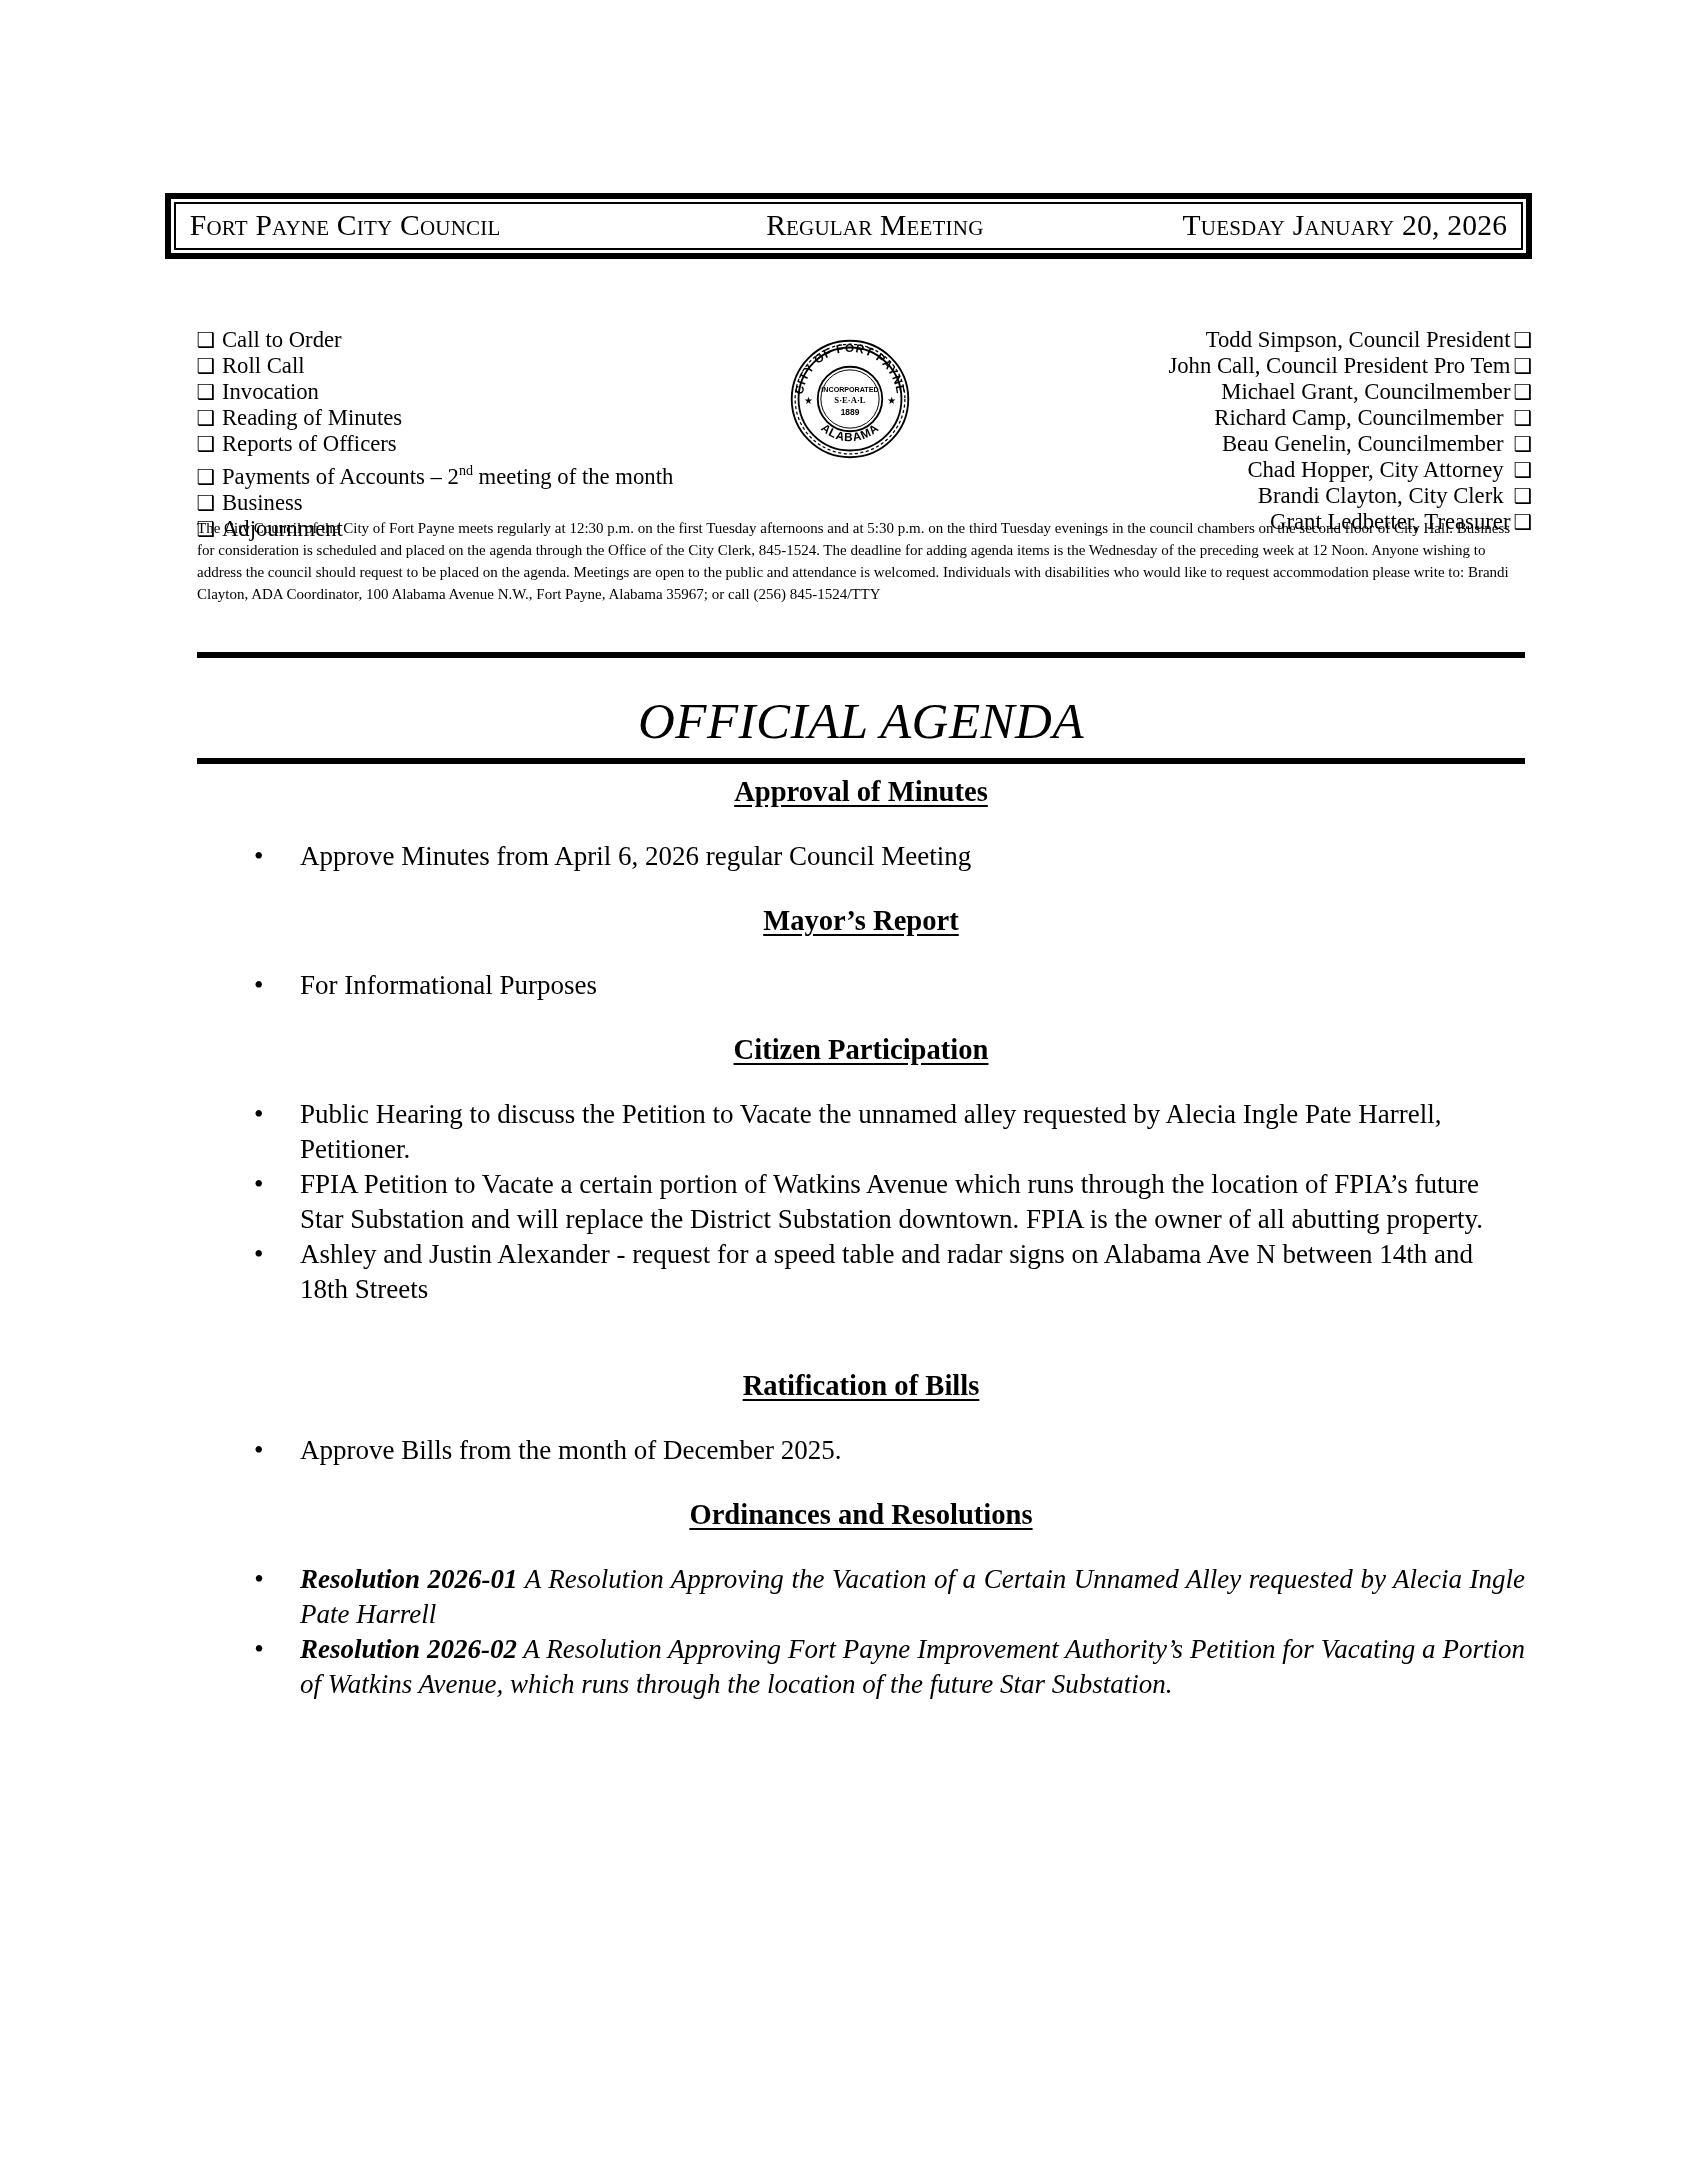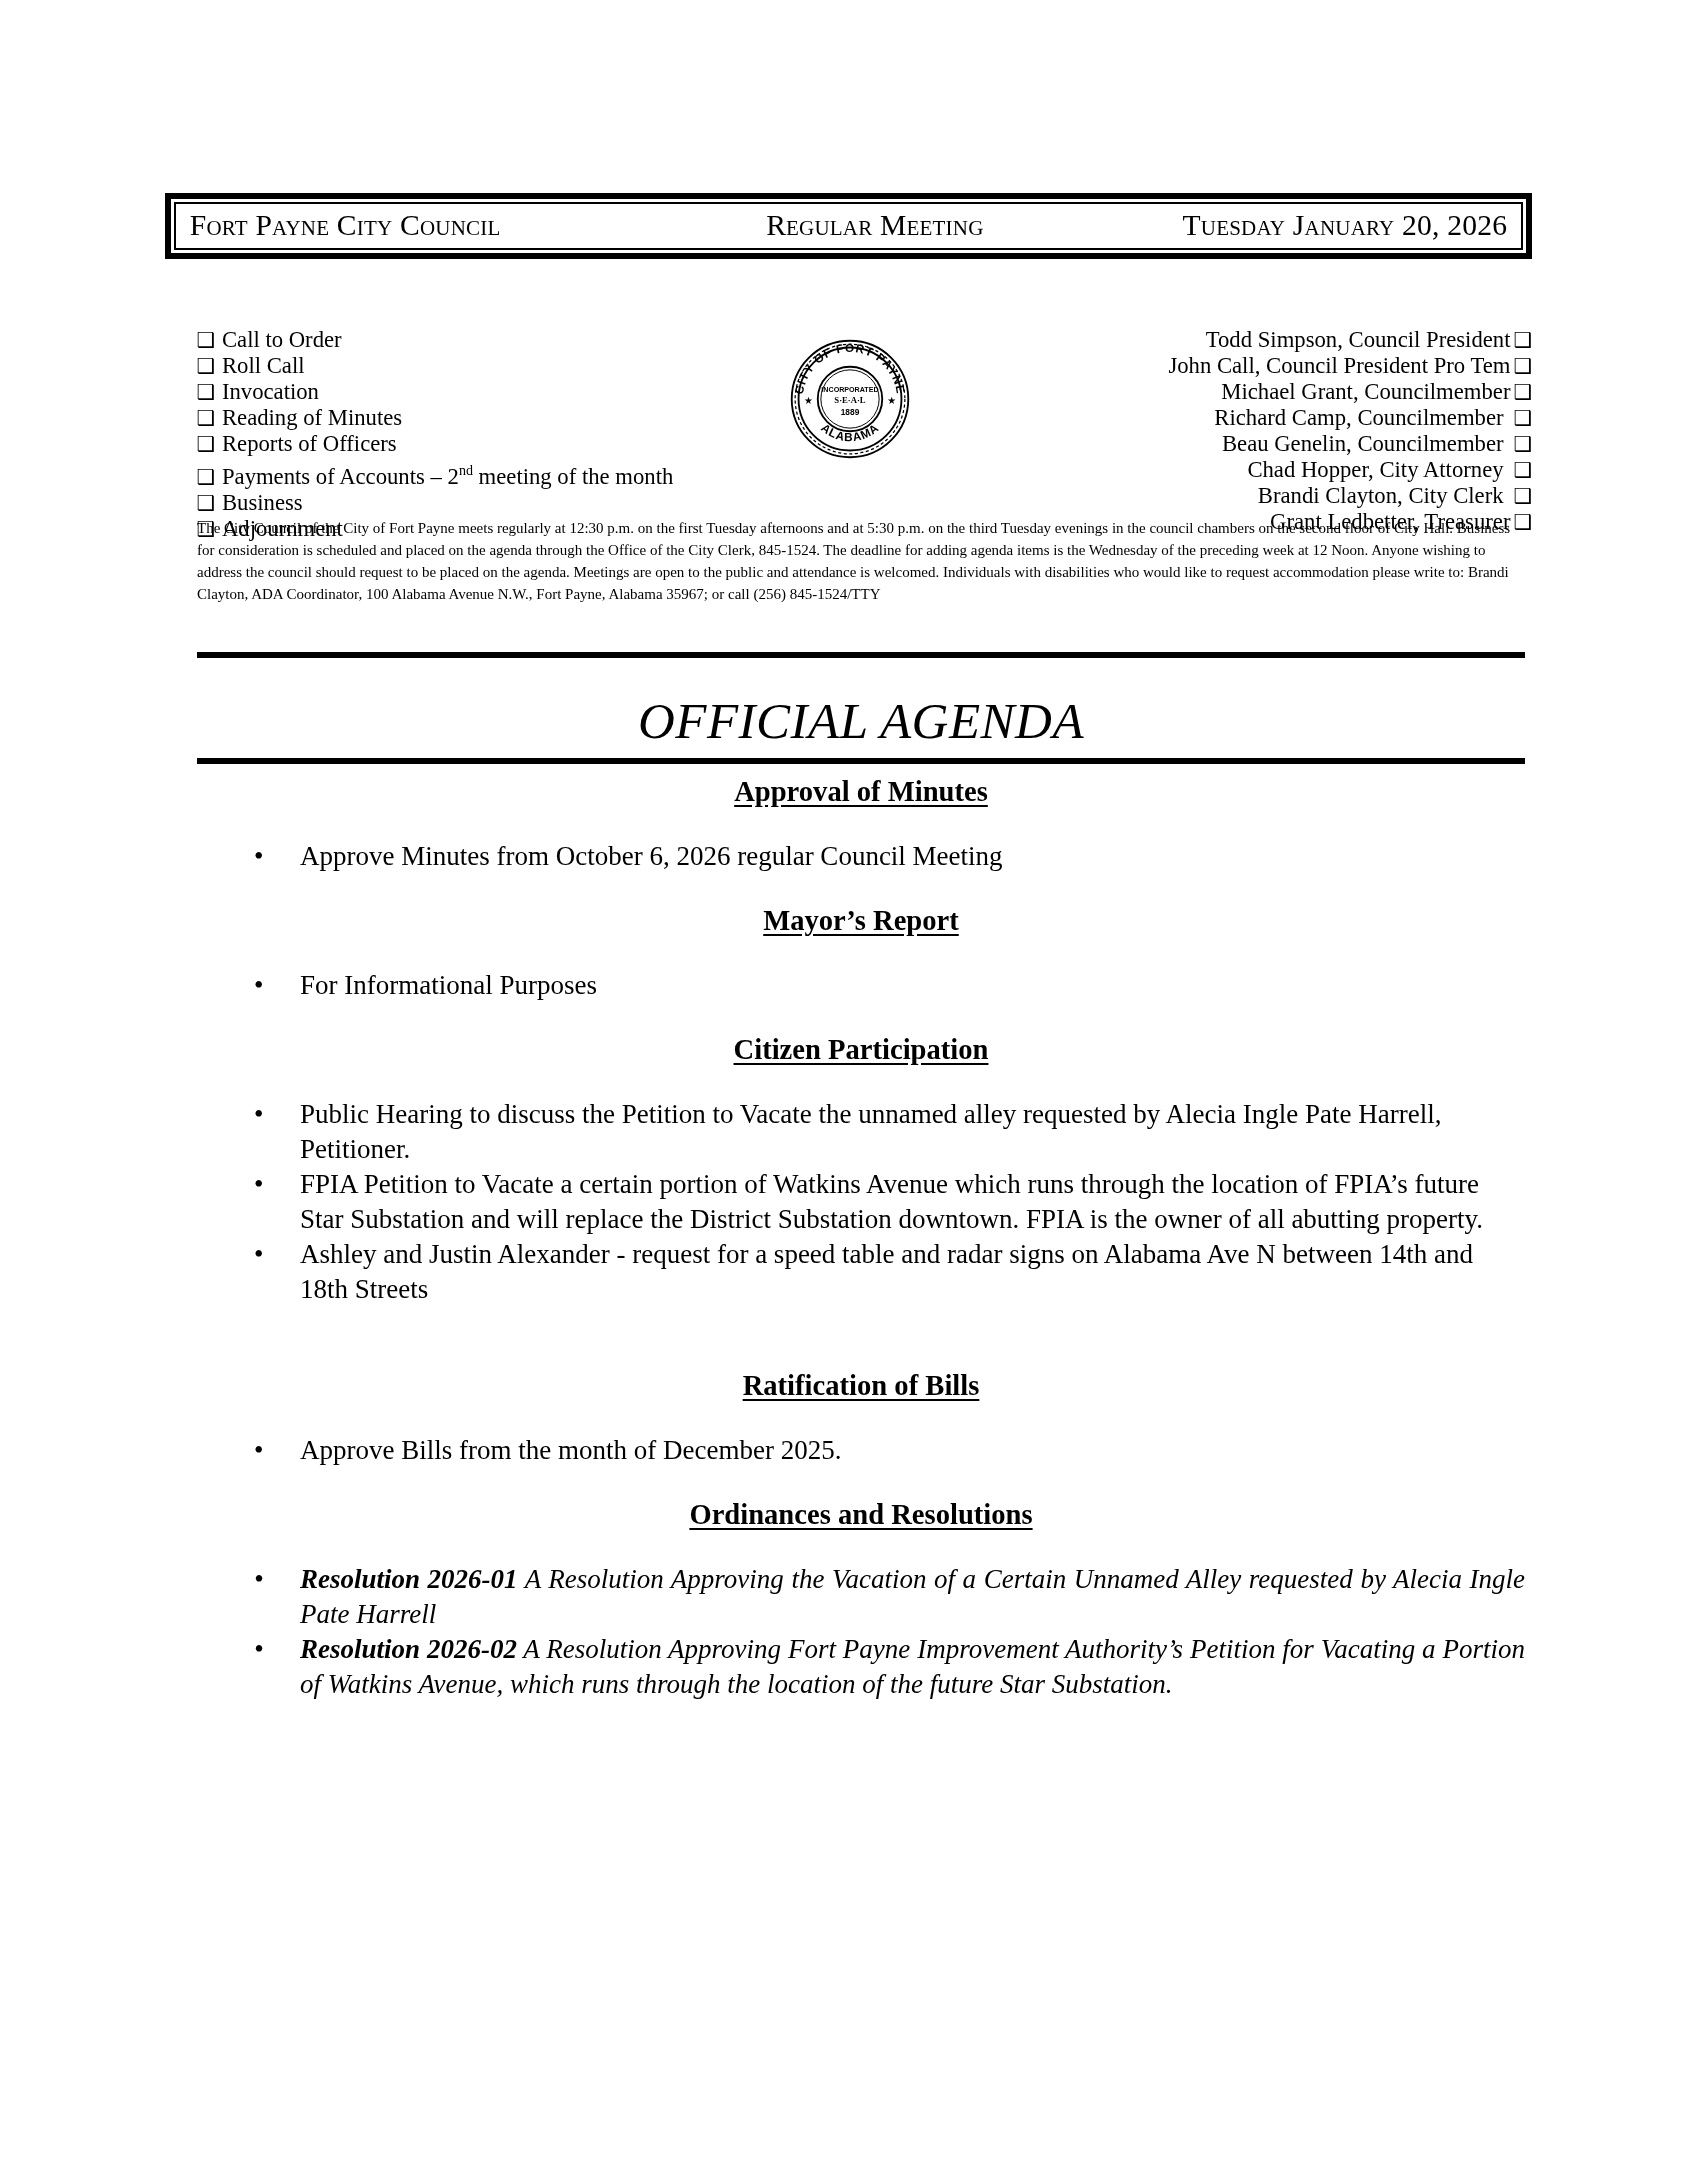--- a/index.html
+++ b/index.html
@@ -289,21 +289,21 @@
     <div class="rule-thick"></div>
     <div class="agenda-title">OFFICIAL AGENDA</div>
     <div class="rule-thick"></div>
   </div>
 
   <div class="body-area">
 
     <div class="section-heading"><span>Approval of Minutes</span></div>
     <div class="sp-after-heading"></div>
     <ul class="bullets">
-      <li>Approve Minutes from October 6, 2026 regular Council Meeting</li>
+      <li>Approve Minutes from April 6, 2026 regular Council Meeting</li>
     </ul>
 
     <div class="sp-sec"></div>
 
     <div class="section-heading"><span>Mayor’s Report</span></div>
     <div class="sp-after-heading"></div>
     <ul class="bullets">
       <li>For Informational Purposes</li>
     </ul>
 

